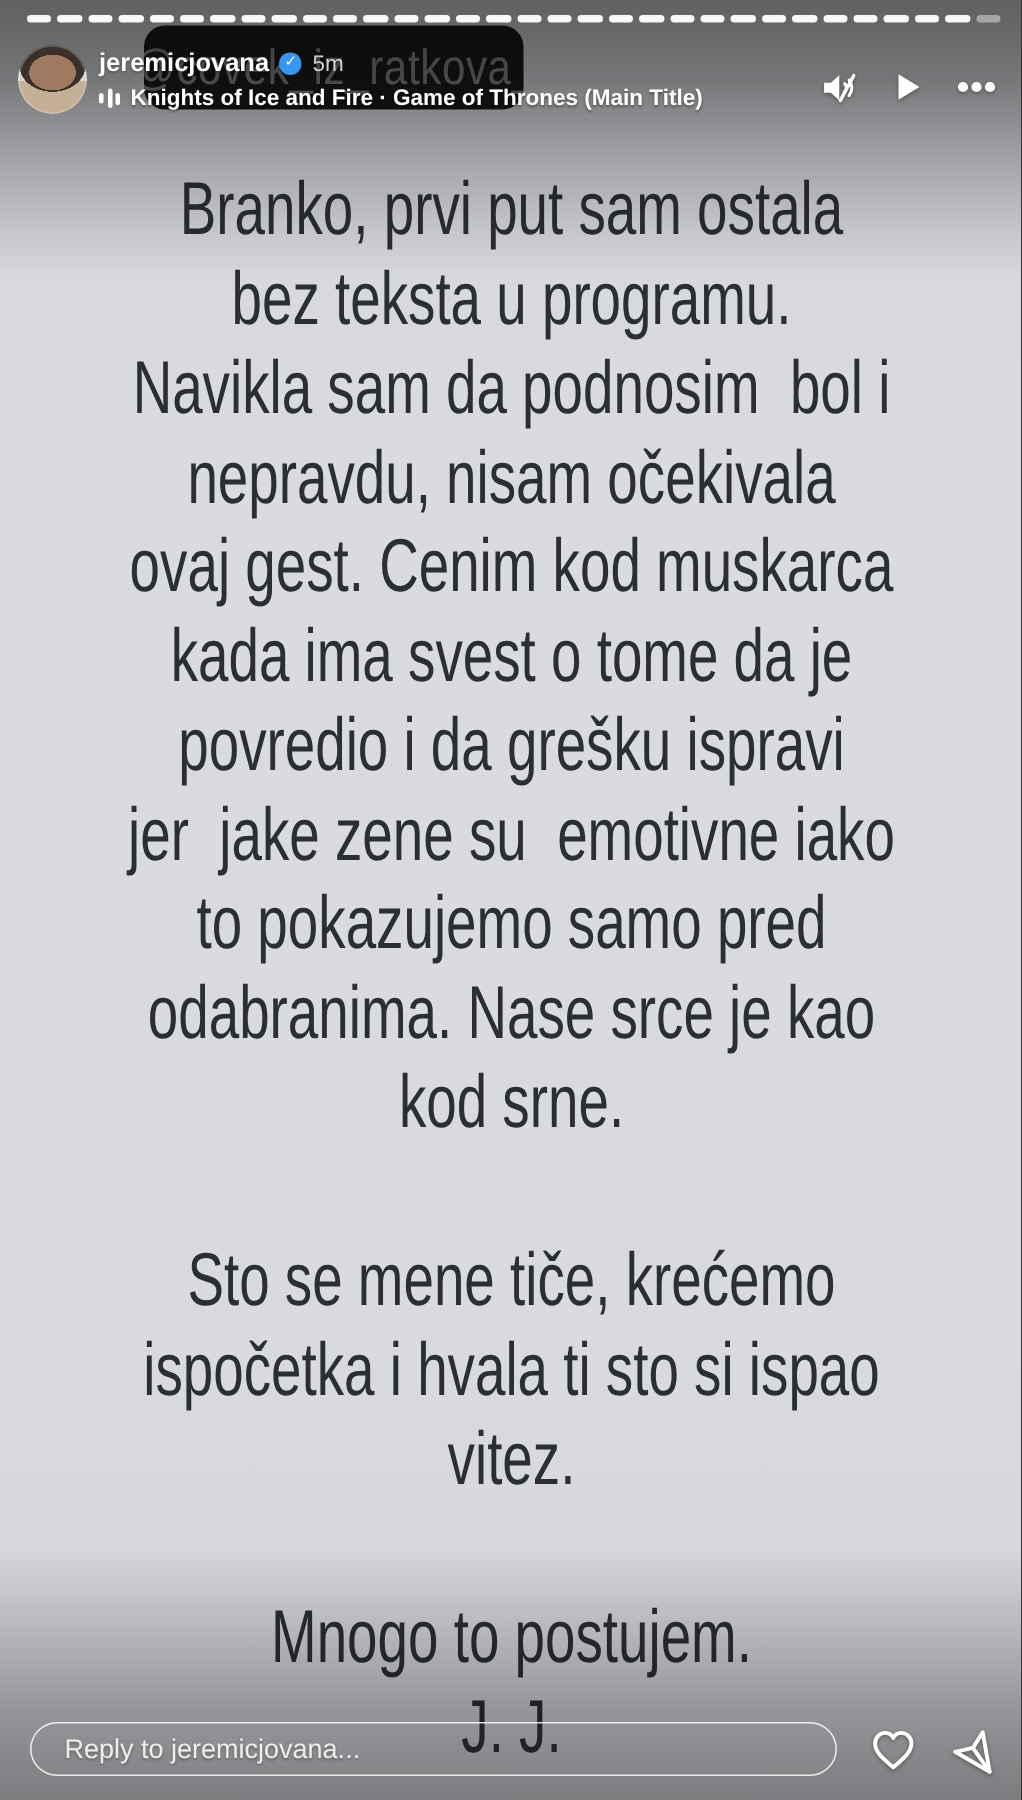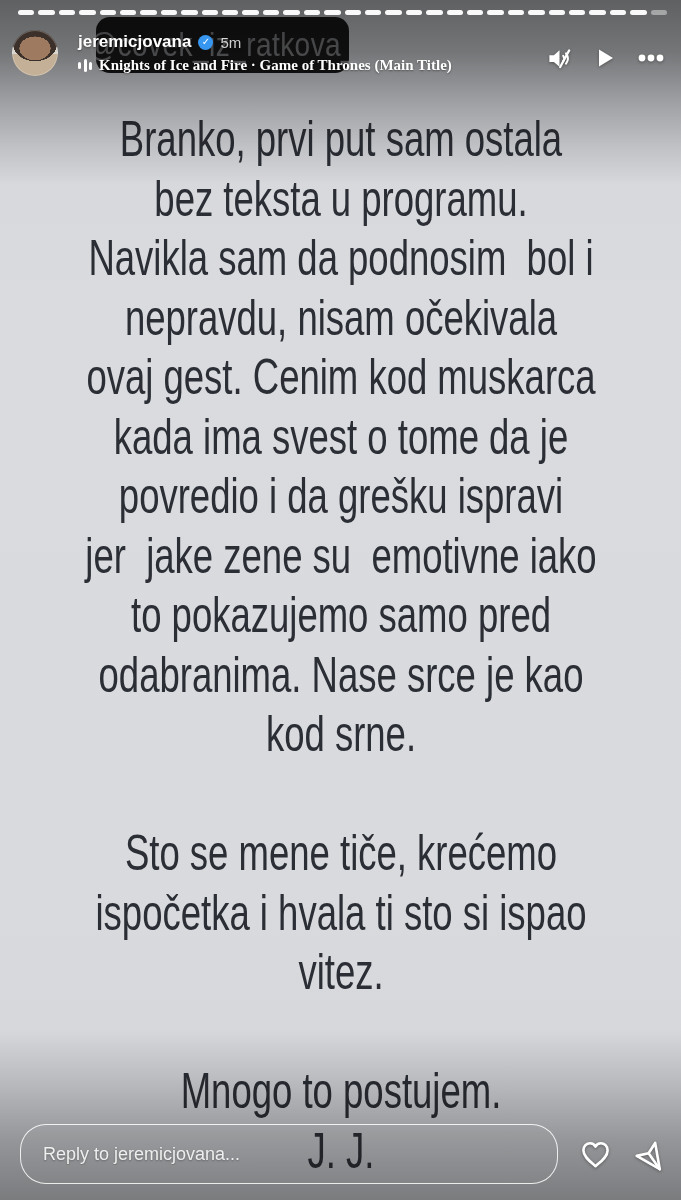--- a/index.html
+++ b/index.html
@@ -96,40 +96,40 @@
     width: 46px; height: 46px;
     border-radius: 50%;
     flex: 0 0 46px;
     cursor: pointer;
     background:
       radial-gradient(ellipse 34% 26% at 50% 40%, #9d7a60 0 99%, transparent 100%),
       radial-gradient(ellipse 48% 38% at 50% 30%, #3c312a 0 99%, transparent 100%),
       linear-gradient(180deg, #d8d5cd 0 52%, #c3b097 52% 100%);
     box-shadow: 0 0 0 1px rgba(255,255,255,0.25) inset;
   }
-  .name-block { margin-left: 20px; padding-top: 2px; min-width: 0; }
+  .name-block { margin-left: 8px; padding-top: 2px; min-width: 0; }
   .name-row { display: flex; align-items: center; gap: 7px; }
   .username {
     color: #fff; font-size: 17px; font-weight: 700;
     text-shadow: 0 1px 2px rgba(0,0,0,0.35);
     cursor: pointer; white-space: nowrap;
   }
   .verified {
     width: 15px; height: 15px; border-radius: 50%;
     background: #3797f0;
     display: inline-flex; align-items: center; justify-content: center;
     color: #fff; font-size: 10px; font-weight: 700; line-height: 1;
   }
   .timestamp {
     color: rgba(255,255,255,0.8); font-size: 15px;
     text-shadow: 0 1px 2px rgba(0,0,0,0.35);
   }
   .music-row {
     display: flex; align-items: center; gap: 7px;
-    margin-top: 5px; cursor: pointer; font-family: Liberation Serif, serif;
+    margin-top: 5px; cursor: pointer;
   }
   .eq-icon { display: flex; align-items: center; gap: 2.5px; height: 14px; }
   .eq-icon i { display: block; width: 3px; background: #fff; border-radius: 1.5px; }
   .eq-icon i:nth-child(1) { height: 7px; }
   .eq-icon i:nth-child(2) { height: 13px; }
   .eq-icon i:nth-child(3) { height: 8px; }
   .music-title {
     color: #fff; font-size: 15px; font-weight: 700;
     text-shadow: 0 1px 2px rgba(0,0,0,0.4);
     white-space: nowrap;
@@ -145,21 +145,21 @@
     filter: drop-shadow(0 1px 1.5px rgba(0,0,0,0.35));
   }
 
   
   .footer {
     position: absolute; left: 20px; right: 15px; bottom: 16px;
     display: flex; align-items: center; gap: 21px;
     z-index: 3;
   }
   .reply-pill {
-    flex: 1; height: 60px;
+    flex: 1; height: 36px;
     border: 1.5px solid rgba(255,255,255,0.85);
     border-radius: 26px;
     display: flex; align-items: center;
     padding: 0 22px;
     background: rgba(255,255,255,0.02);
   }
   .reply-input {
     width: 100%;
     background: transparent; border: none; outline: none;
     color: #fff; font-size: 18px;

